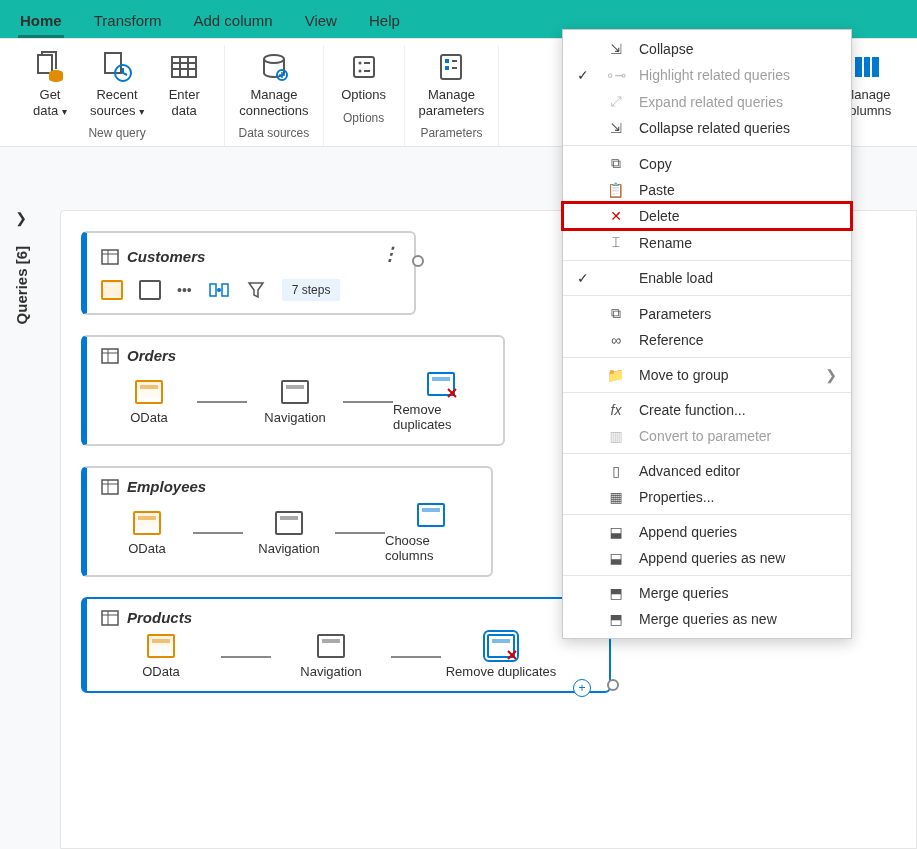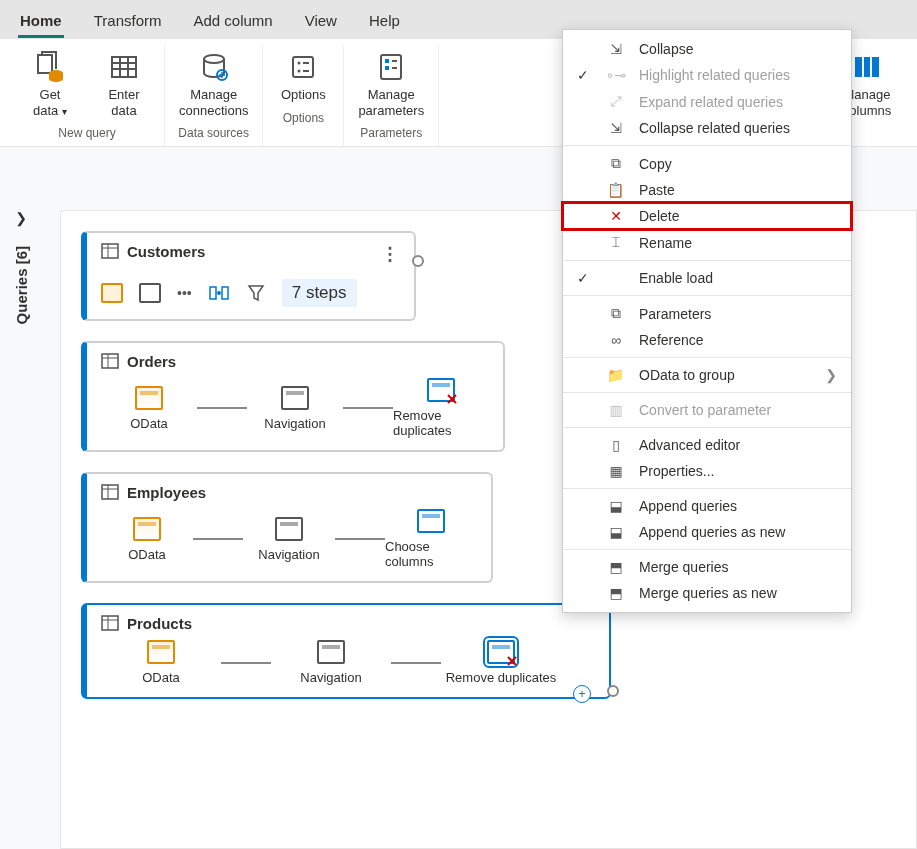--- a/index.html
+++ b/index.html
@@ -1,55 +1,55 @@
 <!DOCTYPE html>
 <html><head>
 <meta charset="utf-8">
 <style>
 * { box-sizing: border-box; margin: 0; padding: 0; }
 body { font-family: "Segoe UI", sans-serif; font-size: 14px; background: #f8f9fa; color: #323130; width: 917px; height: 849px; overflow: hidden; position: relative; }
 
 
-.tabs { display: flex; gap: 28px; padding: 6px 18px 0; background: #e5e5e5; border-bottom: 1px solid #e5e5e5; }
+.tabs { display: flex; gap: 28px; padding: 6px 18px 0; background: #14b8a6; border-bottom: 1px solid #e5e5e5; }
 .tab { padding: 6px 2px; cursor: pointer; font-size: 15px; }
 .tab.active { font-weight: 600; border-bottom: 3px solid #0f7b6c; }
 
 
 .ribbon { display: flex; background: #fff; border-bottom: 1px solid #e5e5e5; padding: 6px 10px 0; }
 .ribbon-group { display: flex; flex-direction: column; align-items: center; padding: 0 10px; border-right: 1px solid #eee; }
 .ribbon-group:last-child { border-right: none; }
-.ribbon-items { display: flex; gap: 14px; }
+.ribbon-items { display: flex; gap: 6px; }
 .ribbon-item { display: flex; flex-direction: column; align-items: center; gap: 2px; padding: 4px 4px; cursor: pointer; min-width: 60px; }
 .ribbon-item .icon-box { width: 36px; height: 36px; display: flex; align-items: center; justify-content: center; }
 .ribbon-item .lbl { font-size: 13px; text-align: center; line-height: 1.2; }
 .ribbon-group-label { font-size: 12px; color: #605e5c; padding: 4px 0 6px; }
 
 
 .left-rail { position: absolute; left: 6px; top: 210px; width: 30px; display: flex; flex-direction: column; align-items: center; gap: 20px; }
 .left-rail .chev { font-size: 14px; cursor: pointer; }
 .left-rail .rot { writing-mode: vertical-rl; transform: rotate(180deg); font-size: 15px; font-weight: 600; }
 
 
 .canvas { position: absolute; left: 60px; top: 210px; right: 0; bottom: 0; background: #fff; border: 1px solid #e5e5e5; border-radius: 4px 0 0 0; padding: 20px 20px; overflow: hidden; }
 
 
 .qcard { border: 2px solid #d0d0d0; border-left: 6px solid #0078d4; border-radius: 6px; background: #fff; margin-bottom: 20px; padding: 10px 14px 12px; position: relative; }
 .qcard.sel { border-color: #0078d4; margin-top: 11px; }
-.qcard-head { display: flex; align-items: flex-start; gap: 8px; font-weight: 600; font-size: 15px; padding-bottom: 8px; }
+.qcard-head { display: flex; align-items: flex-end; gap: 8px; font-weight: 600; font-size: 15px; padding-bottom: 8px; font-style: italic; }
 .qcard-head .spacer { flex: 1; }
 .qcard-head .more { cursor: pointer; color: #555; font-size: 18px; letter-spacing: 1px; }
 .qcard-row { display: flex; align-items: center; gap: 0; }
 .qcard-row.collapsed { gap: 16px; padding-top: 6px; }
 .step-cell { display: flex; flex-direction: column; align-items: center; gap: 6px; font-size: 13px; width: 120px; }
 .step-icon { width: 28px; height: 24px; border: 2px solid #555; border-radius: 2px; position: relative; }
 .step-icon.orange { border-color: #e08b00; background: linear-gradient(#fff3e0,#fff); }
 .step-icon.blue { border-color: #0078d4; }
 .step-icon::before { content: ""; position: absolute; left: 3px; right: 3px; top: 3px; height: 4px; background: currentColor; opacity: .5; }
 .hline { height: 2px; background: #888; flex: 0 0 50px; }
-.steps-badge { background: #e8f3fd; padding: 4px 10px; border-radius: 2px; font-size: 17px; }
+.steps-badge { background: #e8f3fd; padding: 4px 10px; border-radius: 2px; font-size: 12px; }
 .small-ico { width: 22px; height: 20px; border: 2px solid #555; border-radius: 2px; }
 .small-ico.orange { border-color: #e08b00; background: #fff3e0; }
 .dots3 { font-size: 14px; color: #555; }
 .node-dot { position: absolute; right: -10px; top: 22px; width: 12px; height: 12px; border: 2px solid #888; border-radius: 50%; background: #fff; }
 .plus-dot { position: absolute; width: 18px; height: 18px; border: 1px solid #0078d4; border-radius: 50%; background: #fff; color: #0078d4; font-size: 12px; line-height: 16px; text-align: center; }
 
 
 .ctx { position: absolute; left: 562px; top: 29px; width: 290px; background: #fff; border: 1px solid #ccc; box-shadow: 0 4px 14px rgba(0,0,0,.2); padding: 6px 0; z-index: 50; }
 .ctx-item { display: flex; align-items: center; gap: 12px; padding: 5px 14px; cursor: pointer; font-size: 14px; }
 .ctx-item.disabled { color: #a0a0a0; cursor: default; }
@@ -86,20 +86,31 @@
               <rect x="15" y="22" width="14" height="6" fill="#e08b00"></rect>
               <ellipse cx="22" cy="28" rx="7" ry="3" fill="#e08b00"></ellipse>
             </svg>
         </div>
         <div class="lbl"><span style="white-space:pre-line">Get
 data</span> <span style="font-size:10px">▾</span></div>
       </div>
       <div class="ribbon-item">
         <div class="icon-box">
           <svg width="32" height="32" viewBox="0 0 32 32">
+              <rect x="4" y="2" width="16" height="20" fill="none" stroke="#555" stroke-width="2"></rect>
+              <circle cx="22" cy="22" r="8" fill="none" stroke="#0078d4" stroke-width="2"></circle>
+              <path d="M22 17 L22 22 L26 24" fill="none" stroke="#0078d4" stroke-width="2"></path>
+            </svg>
+        </div>
+        <div class="lbl"><span style="white-space:pre-line">Recent
+sources</span> <span style="font-size:10px">▾</span></div>
+      </div>
+      <div class="ribbon-item">
+        <div class="icon-box">
+          <svg width="32" height="32" viewBox="0 0 32 32">
               <rect x="4" y="6" width="24" height="20" fill="none" stroke="#555" stroke-width="2"></rect>
               <line x1="4" y1="12" x2="28" y2="12" stroke="#555" stroke-width="2"></line>
               <line x1="4" y1="18" x2="28" y2="18" stroke="#555" stroke-width="2"></line>
               <line x1="12" y1="6" x2="12" y2="26" stroke="#555" stroke-width="2"></line>
               <line x1="20" y1="6" x2="20" y2="26" stroke="#555" stroke-width="2"></line>
             </svg>
         </div>
         <div class="lbl" style="white-space:pre-line">Enter
 data</div>
       </div>
@@ -376,24 +387,31 @@
     </div>
   <div class="ctx-item">
       <span class="chk"></span>
       <span class="ico">∞</span>
       <span>Reference</span>
     </div>
   <div class="ctx-sep"></div>
   <div class="ctx-item">
       <span class="chk"></span>
       <span class="ico" style="color:#e08b00">📁</span>
-      <span>OData to group</span>
+      <span>Move to group</span>
       <span class="arrow">❯</span>
     </div>
   <div class="ctx-sep"></div>
+  <div class="ctx-item">
+      <span class="chk"></span>
+      <span class="ico">
+        <i>fx</i>
+      </span>
+      <span>Create function...</span>
+    </div>
   <div class="ctx-item disabled">
       <span class="chk"></span>
       <span class="ico">▥</span>
       <span>Convert to parameter</span>
     </div>
   <div class="ctx-sep"></div>
   <div class="ctx-item">
       <span class="chk"></span>
       <span class="ico">▯</span>
       <span>Advanced editor</span>

